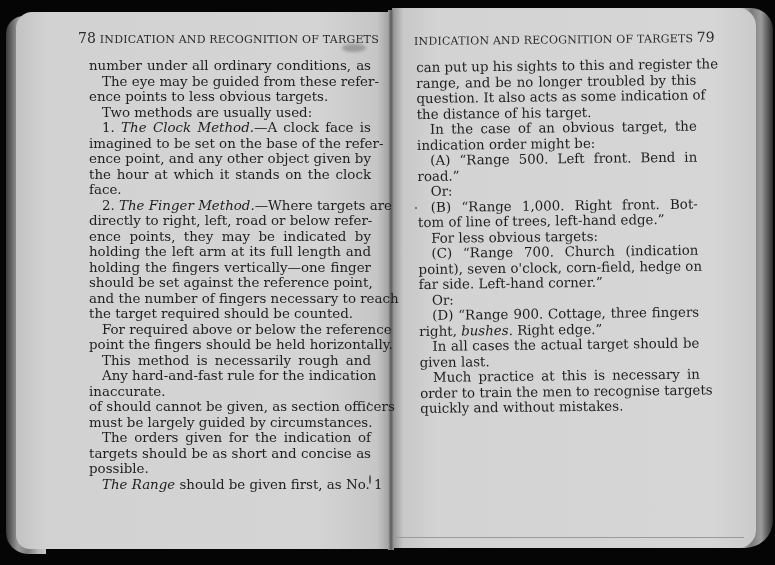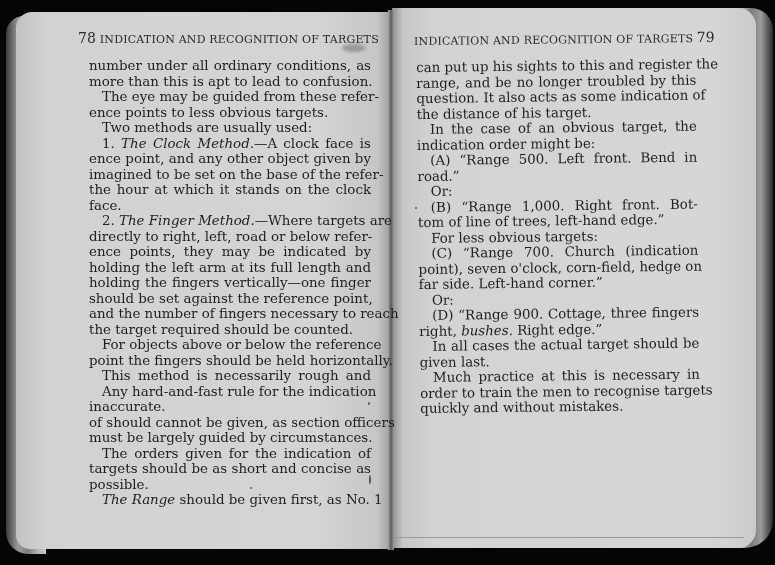--- a/index.html
+++ b/index.html
@@ -83,38 +83,37 @@
     <span class="title">INDICATION AND RECOGNITION OF TARGETS</span>
   </div>
 
   <div class="running-head rh-right">
     <span class="title">INDICATION AND RECOGNITION OF TARGETS</span>
     <span class="num">79</span>
   </div>
 
   <div class="text-block tb-left" id="left-text">
       <span class="line">number under all ordinary conditions, as</span>
-      <span class="line last">more than this is apt to lead to confusion.</span>
       <span class="line indent">The eye may be guided from these refer-</span>
       <span class="line last">ence points to less obvious targets.</span>
       <span class="line indent last">Two methods are usually used:</span>
       <span class="line indent">1. <i>The Clock Method.</i>—A clock face is</span>
+      <span class="line">imagined to be set on the base of the refer-</span>
       <span class="line">ence point, and any other object given by</span>
-      <span class="line">imagined to be set on the base of the refer-</span>
       <span class="line">the hour at which it stands on the clock</span>
       <span class="line last">face.</span>
       <span class="line indent">2. <i>The Finger Method.</i>—Where targets are</span>
       <span class="line">directly to right, left, road or below refer-</span>
       <span class="line">ence points, they may be indicated by</span>
       <span class="line">holding the left arm at its full length and</span>
       <span class="line">holding the fingers vertically—one finger</span>
       <span class="line">should be set against the reference point,</span>
       <span class="line">and the number of fingers necessary to reach</span>
       <span class="line last">the target required should be counted.</span>
-      <span class="line indent">For objects above or below the reference</span>
+      <span class="line indent">For required above or below the reference</span>
       <span class="line last">point the fingers should be held horizontally.</span>
       <span class="line indent">This method is necessarily rough and</span>
       <span class="line indent">Any hard-and-fast rule for the indication</span>
       <span class="line last">inaccurate.</span>
       <span class="line">of should cannot be given, as section officers</span>
       <span class="line last">must be largely guided by circumstances.</span>
       <span class="line indent">The orders given for the indication of</span>
       <span class="line">targets should be as short and concise as</span>
       <span class="line last">possible.</span>
       <span class="line indent"><i>The Range</i> should be given first, as No. 1</span>

